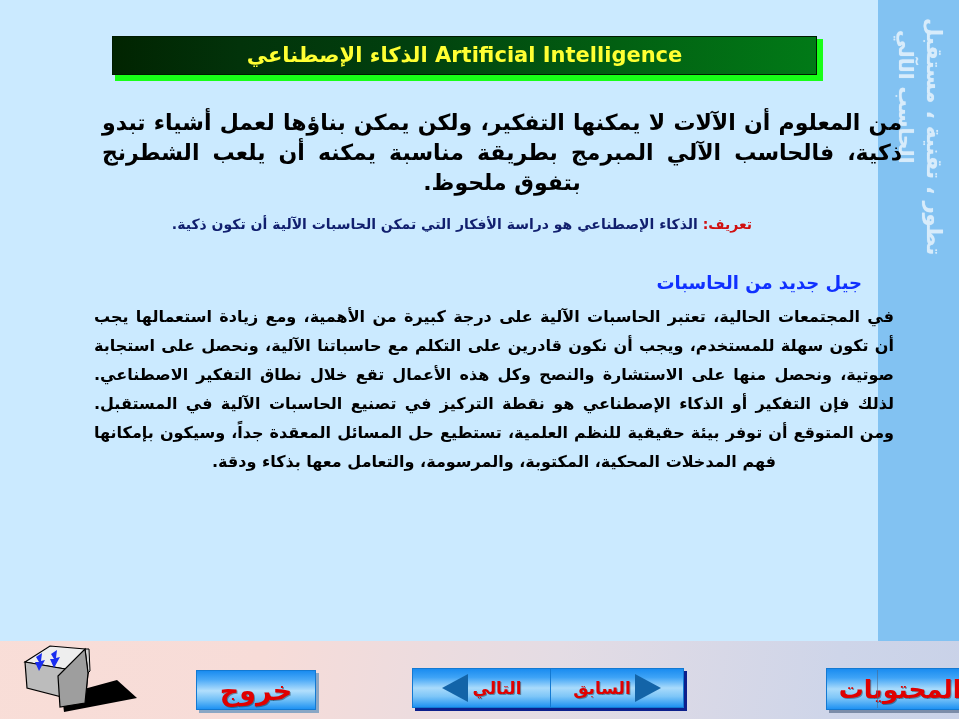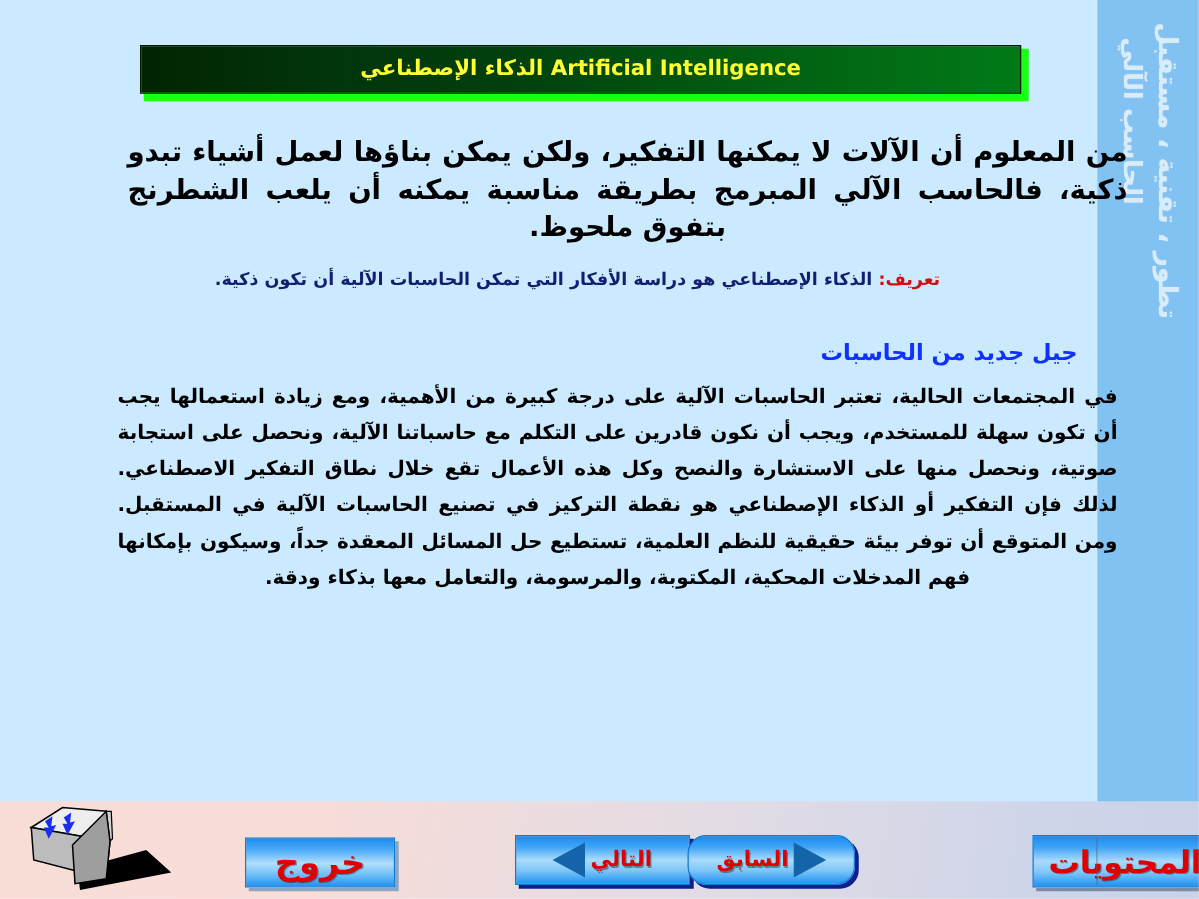--- a/index.html
+++ b/index.html
@@ -88,21 +88,21 @@
     height: 39px;
     background: linear-gradient(90deg, #012401 0%, #02330a 18%, #01400e 42%, #026012 72%, #017a17 100%);
     border: 1px solid #001a00;
     box-sizing: border-box;
     display: flex;
     align-items: center;
     justify-content: center;
   }
   #title-text {
     color: #ffff33;
-    font-size: 17px;
+    font-size: 21px;
     font-weight: bold;
     line-height: 1;
     white-space: nowrap;
     direction: rtl;
     font-family: "DejaVu Sans", "Liberation Sans", sans-serif;
   }
 
   
   .para {
     position: absolute;
@@ -207,21 +207,20 @@
     left: 412px;
     top: 668px;
     width: 140px;
     height: 40px;
   }
   #btn-prev {
     left: 550px;
     top: 668px;
     width: 134px;
     height: 40px;
-    border-radius: 15px;
   }
   #btn-next .btn-label,
   #btn-prev .btn-label { font-size: 17px; }
 
   .tri {
     width: 0;
     height: 0;
     display: inline-block;
   }
   .tri-left {

